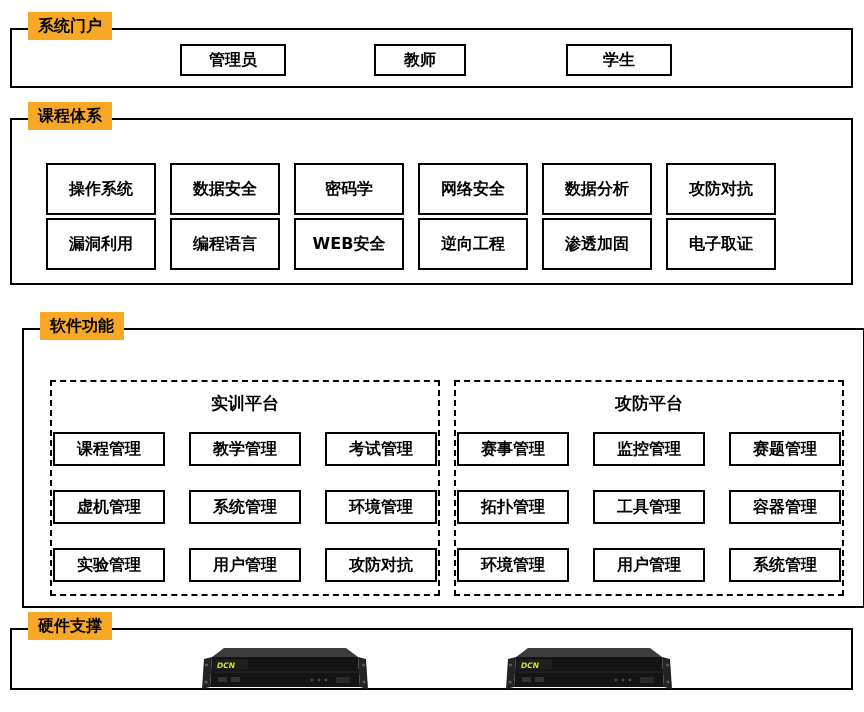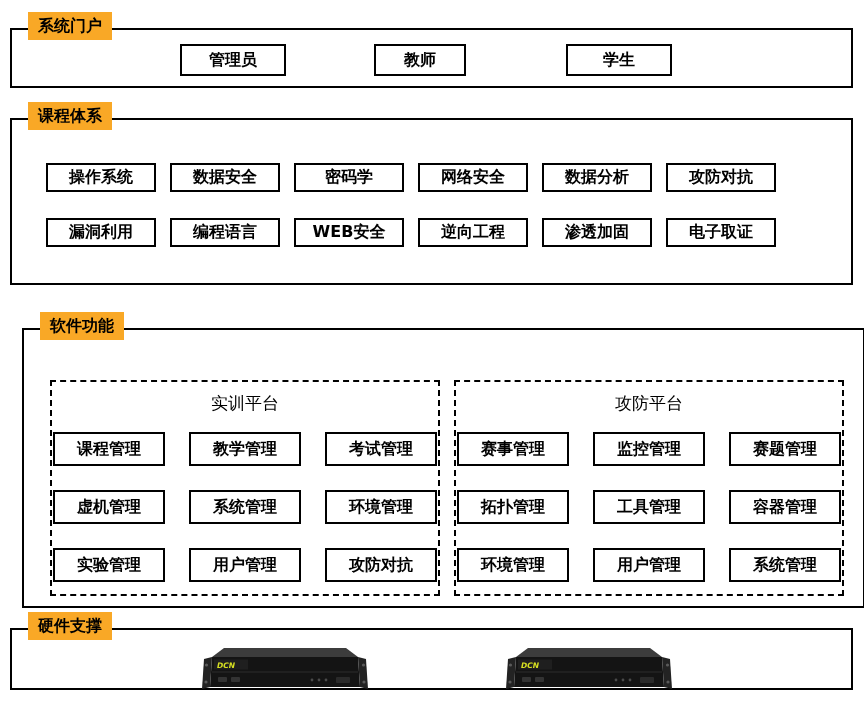--- a/index.html
+++ b/index.html
@@ -30,31 +30,31 @@
   }
   
   .portal-box{position:absolute;top:14px;height:32px;}
   .pb1{left:168px;width:106px;text-align:right;}
   .pb2{left:362px;width:92px;font-family:Liberation Mono, monospace;}
   .pb3{left:554px;width:106px;}
   
   .course-row{position:absolute;left:34px;display:flex;gap:14px;}
   .cr1{top:43px;}
   .cr2{top:98px;}
-  .course-box{width:110px;height:29px;}
+  .course-box{width:110px;height:52px;}
   
   .platform{
     position:absolute;top:50px;width:390px;height:216px;
     border:2px dashed #000;box-sizing:border-box;background:#fff;
   }
   .plat-left{left:26px;}
   .plat-right{left:430px;}
   .platform-title{
     text-align:center;margin-top:10px;
-    font-size:17px;font-weight:normal;
+    font-size:17px;font-weight:bold;
   }
   .plat-grid{
     position:absolute;top:50px;left:0;right:0;
     display:grid;grid-template-columns:repeat(3,112px);
     justify-content:center;column-gap:18px;row-gap:21px;gap:24px;
   }
   .plat-box{width:112px;height:34px;}
   
   .server{position:absolute;top:10px;width:170px;height:56px;}
   .server svg{display:block;width:100%;height:100%;}

